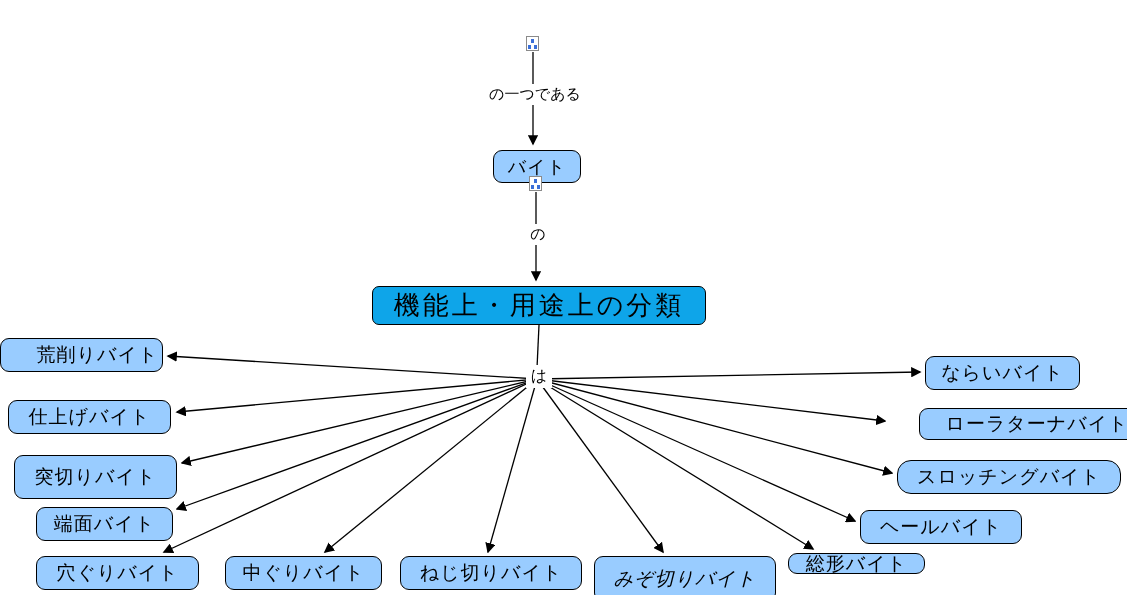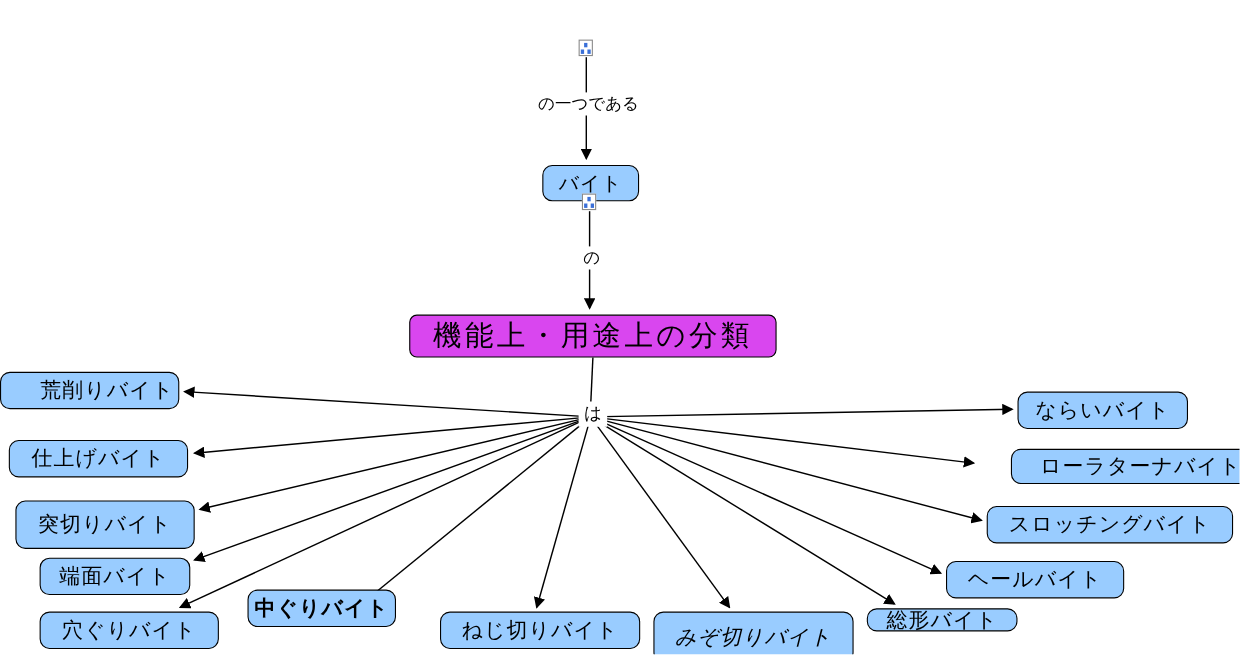--- a/index.html
+++ b/index.html
@@ -28,21 +28,21 @@
   .node-bite{left:493px;top:150px;width:88px;height:33px;font-size:18px;}
   .node-category{
     left:372px;top:286px;width:334px;height:39px;
     font-size:26px;letter-spacing:3px;border-radius:7px;
   }
   .leaf-1{left:0px;top:338px;width:163px;height:34px;padding-left:32px;}
   .leaf-2{left:8px;top:400px;width:163px;height:34px;}
   .leaf-3{left:14px;top:455px;width:163px;height:44px;}
   .leaf-4{left:36px;top:507px;width:137px;height:34px;}
   .leaf-5{left:36px;top:556px;width:163px;height:34px;}
-  .leaf-6{left:225px;top:536px;width:135px;height:34px;font-weight:bold;}
+  .leaf-6{left:225px;top:556px;width:157px;height:34px;}
   .leaf-7{left:400px;top:556px;width:182px;height:34px;}
   .leaf-8{left:594px;top:556px;width:182px;height:46px;font-style:italic;}
   .leaf-9{left:788px;top:553px;width:137px;height:21px;}
   .leaf-10{left:925px;top:356px;width:155px;height:34px;}
   .leaf-11{left:890px;top:408px;width:236px;height:32px;margin-left:29px;}
   .leaf-12{left:897px;top:460px;width:224px;height:34px;}
   .leaf-13{left:860px;top:510px;width:162px;height:34px;}
   .link-label{
     position:absolute;z-index:3;
     background:#fff;color:#000;
@@ -106,21 +106,21 @@
   <div class="node node-bite" style="background-color: rgb(153, 204, 255);">
     <span>バイト</span>
   </div>
 
   <div class="res-icon icon-bite">
     <span class="dot d1"></span>
     <span class="dot d2"></span>
     <span class="dot d3"></span>
   </div>
 
-  <div class="node node-category" style="background-color: #d946ef;">
+  <div class="node node-category" style="background-color: #0ea5e9;">
     <span>機能上・用途上の分類</span>
   </div>
 
   <div class="link-label link-1">の一つである</div>
   <div class="link-label link-2">の</div>
   <div class="link-label link-3">は</div>
 
   <div class="node leaf-1" style="background-color: rgb(153, 204, 255);">
     <span>荒削りバイト</span>
   </div>
@@ -147,20 +147,20 @@
   </div>
   <div class="node leaf-9" style="background-color: rgb(153, 204, 255);">
     <span>総形バイト</span>
   </div>
   <div class="node leaf-10" style="background-color: rgb(153, 204, 255);">
     <span>ならいバイト</span>
   </div>
   <div class="node leaf-11" style="background-color: rgb(153, 204, 255);">
     <span>ローラターナバイト</span>
   </div>
-  <div class="node leaf-12" style="background-color: rgb(153, 204, 255);">
+  <div class="node leaf-12" style="background-color: rgb(153, 204, 255); border-radius: 14px;">
     <span>スロッチングバイト</span>
   </div>
   <div class="node leaf-13" style="background-color: rgb(153, 204, 255);">
     <span>ヘールバイト</span>
   </div>
 
 </div>
 
 </body></html>

